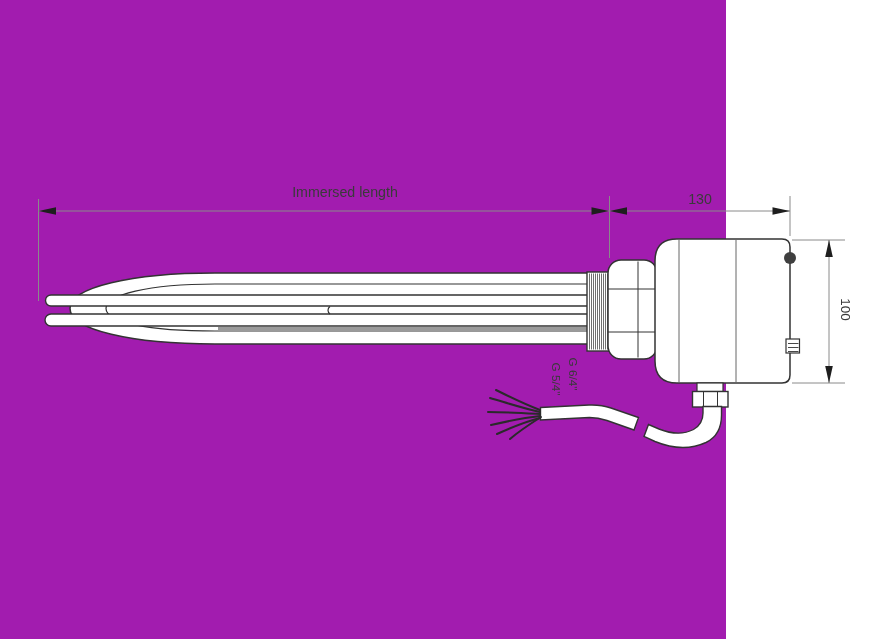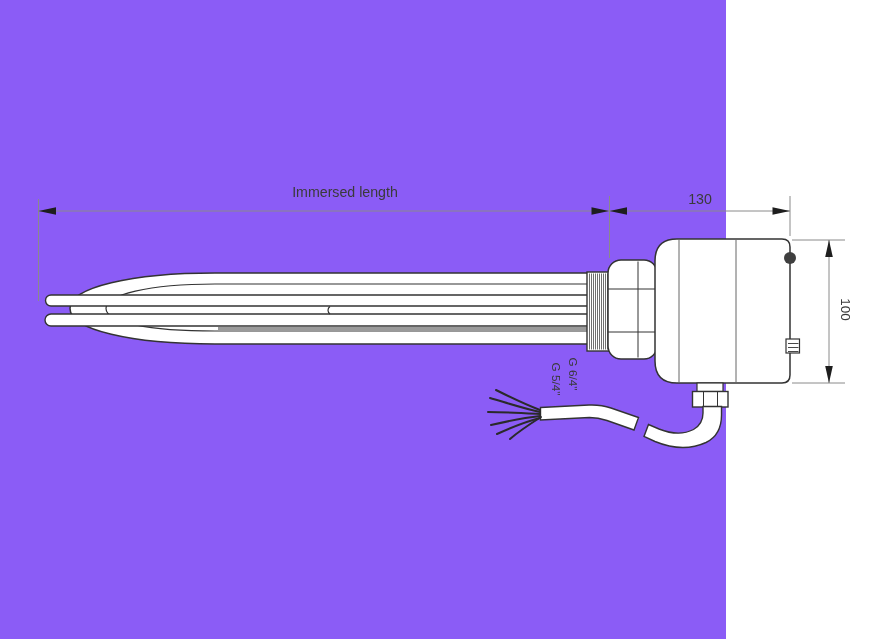--- a/index.html
+++ b/index.html
@@ -8,21 +8,21 @@
     background: #ffffff;
     width: 870px;
     height: 639px;
     overflow: hidden;
     font-family: "Liberation Sans", sans-serif;
   }
   #stage {
     position: relative;
     width: 726px;
     height: 639px;
-    background: #8b5cf6;
+    background: #a21caf;
   }
   svg { display: block; }
   .dim-text {
     font-family: "Liberation Sans", sans-serif;
     font-size: 14.2px;
     fill: #3a3a3a;
   }
   .thread-text {
     font-family: "Liberation Sans", sans-serif;
     font-size: 11.8px;

